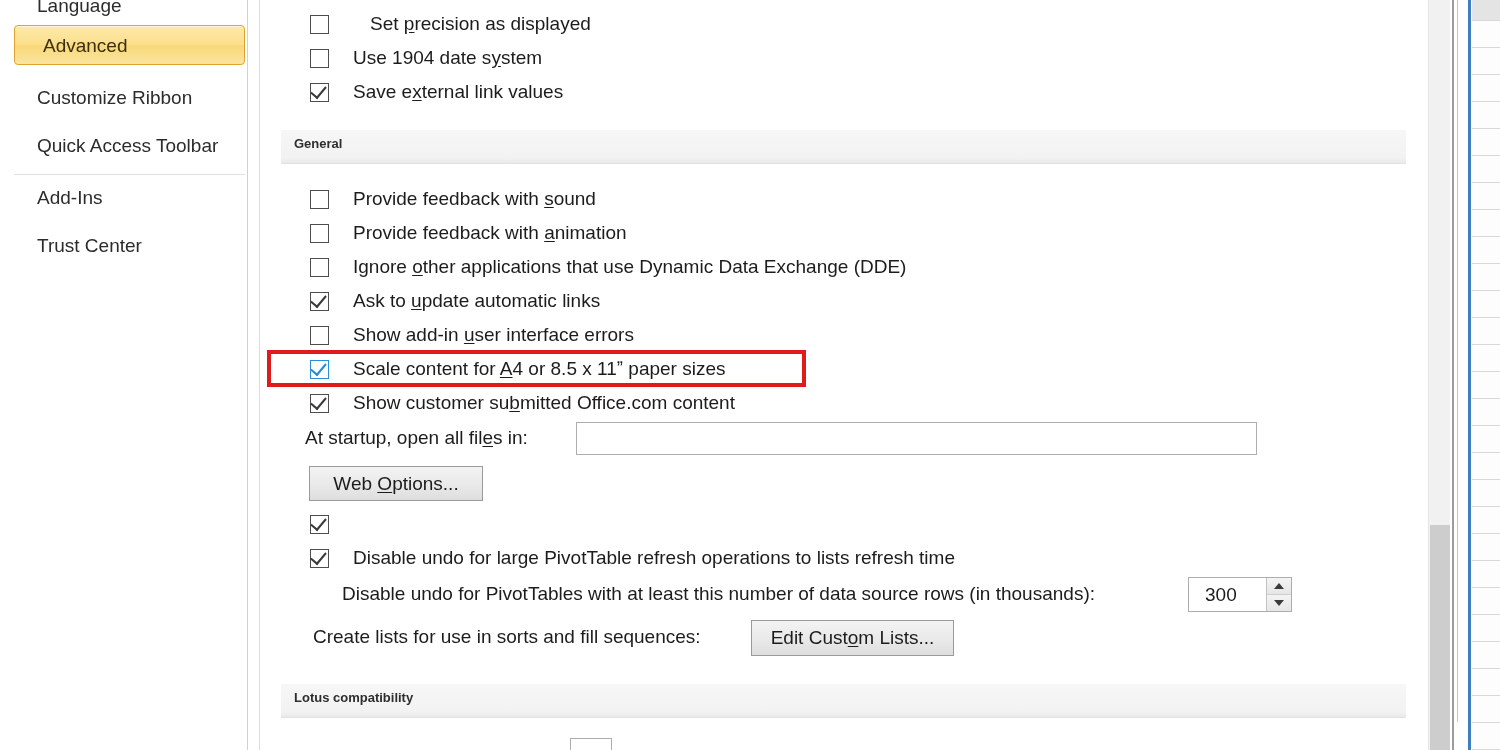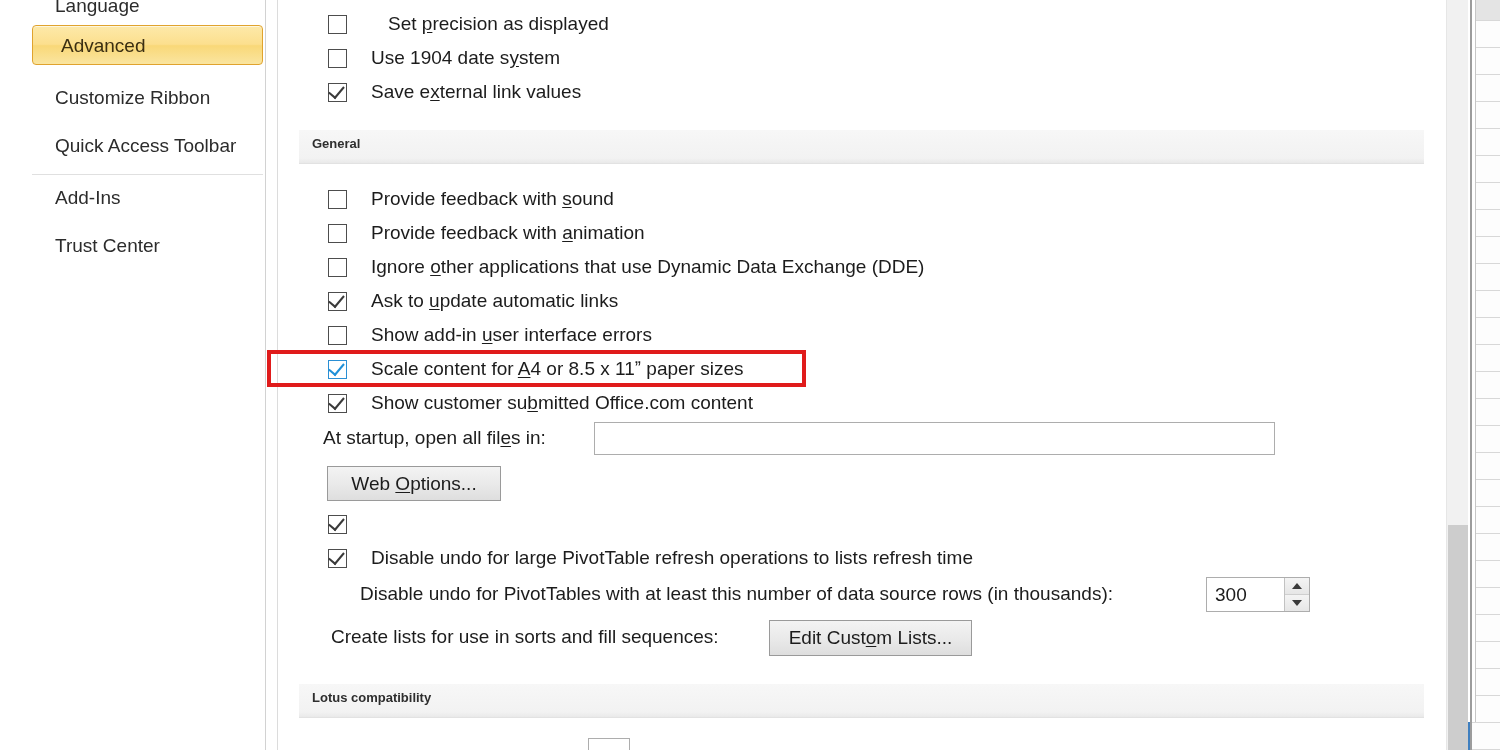--- a/index.html
+++ b/index.html
@@ -53,21 +53,21 @@
     top: 0; left: 0;
     width: 28px; height: 20px;
     background: #e4e4e4;
     border-bottom: 1px solid #b9b9b9;
   }
 
   
   .dialog {
     position: absolute;
     top: 0;
-    left: 18px;
+    left: 0;
     width: 1458px;
     height: 722px;
     background: #ffffff;
     border-right: 1px solid #c6c6c6;
     box-sizing: border-box;
   }
 
   
   .nav {
     position: absolute;
@@ -232,20 +232,21 @@
     cursor: default;
   }
 
   
   .spinner {
     position: absolute;
     display: flex;
     border: 1px solid #adadad;
     background: #ffffff;
     box-sizing: border-box;
+    padding-left: 8px;
   }
   .spinner-value {
     flex: 1 1 auto;
     font-size: 19px;
     color: #1c1c1c;
     padding-left: 8px;
     display: flex;
     align-items: center;
     background: #ffffff;
     border: none;

